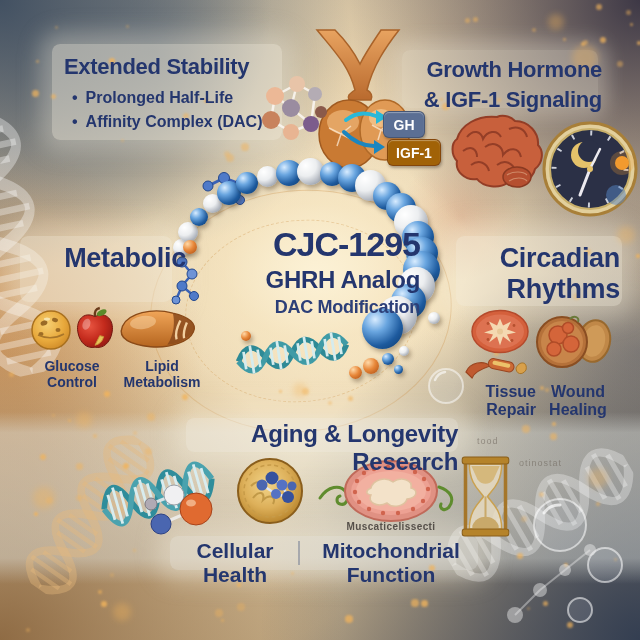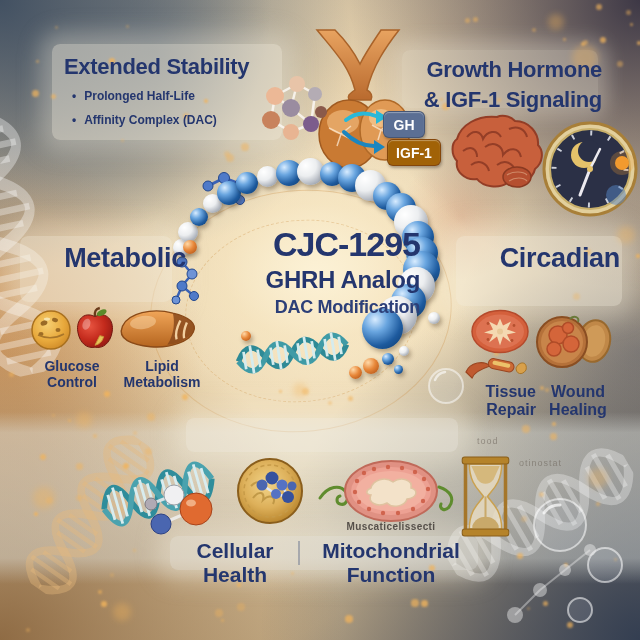--- a/index.html
+++ b/index.html
@@ -21,21 +21,21 @@
   .band{position:absolute;left:0;top:412px;width:640px;height:172px;z-index:1;
     background:linear-gradient(180deg, rgba(228,232,228,0) 0%, rgba(228,232,228,.42) 12%, rgba(226,230,226,.42) 85%, rgba(226,230,226,0) 100%);}
   .fh{position:absolute;z-index:1;pointer-events:none;}
   .glow{position:absolute;left:150px;top:147px;width:330px;height:250px;border-radius:50%;z-index:1;
     background:radial-gradient(closest-side, rgba(252,242,214,.9), rgba(248,230,190,.45) 55%, rgba(248,230,190,0) 100%);}
   .ring-line{position:absolute;border:1px solid rgba(201,140,62,.3);border-radius:50%;z-index:1;transform:rotate(-6deg);}
   .panel{position:absolute;background:rgba(244,238,222,.5);border-radius:8px;z-index:2;
     box-shadow:0 0 22px 12px rgba(244,238,222,.35);}
   .h{position:absolute;z-index:5;color:#24366e;font-weight:700;letter-spacing:-.3px;line-height:1.15;}
   .hc{text-align:right;}
-  .bullet{position:absolute;z-index:5;color:#24366e;font-weight:700;font-size:12px;}
+  .bullet{position:absolute;z-index:5;color:#24366e;font-weight:700;font-size:16px;}
   .bullet::before{content:"•";margin-right:8px;}
   .badge{position:absolute;z-index:5;color:#fff;font-weight:700;font-size:14px;
     display:flex;align-items:center;justify-content:center;border-radius:6px;
     box-shadow:inset 0 1px 1px rgba(255,255,255,.35), 1px 2px 3px rgba(40,30,20,.35);}
   .lab{position:absolute;z-index:5;color:#24366e;font-weight:700;text-align:center;}
   .caption{position:absolute;z-index:5;color:#56504a;font-weight:700;font-size:10px;
     text-align:center;letter-spacing:.4px;}
   .faint{position:absolute;z-index:5;color:#6a6258;font-size:9px;opacity:.55;letter-spacing:1px;}
   .divider{position:absolute;width:2px;height:24px;background:rgba(120,130,150,.55);z-index:5;}
   .bead{position:absolute;border-radius:50%;box-shadow:2px 3px 4px rgba(60,40,20,.35);z-index:4;}
@@ -265,20 +265,21 @@
     <path d="M62 8 C80 12 88 20 84 28 C78 36 66 42 56 42 C64 30 64 16 62 8 Z" fill="#8a4a1c" opacity=".85"></path>
     <path d="M70 16 C66 24 64 30 66 36 M77 18 C74 25 73 30 74 35" stroke="#f2d0a0" stroke-width="2.5" fill="none"></path>
     <ellipse cx="30" cy="18" rx="14" ry="7" fill="rgba(255,230,190,.4)" transform="rotate(-8 30 18)"></ellipse>
   </svg>
   <div class="lab" style="left:24px;top:358px;width:96px;font-size:14px;">Glucose Control</div>
   <div class="lab" style="left:112px;top:358px;width:100px;font-size:14px;">Lipid Metabolism</div>
 
   <div class="panel" style="left:456px;top:236px;width:166px;height:70px;"></div>
   <div class="h hc" style="left:458px;top:243px;width:162px;font-size:27px;">
     <div>Circadian</div>
+    <div>Rhythms</div>
   </div>
   <svg class="abs" style="left:470px;top:308px;z-index:3;" width="60" height="47" viewBox="0 0 60 46">
     <ellipse cx="30" cy="23" rx="28" ry="21" fill="#d4603c" stroke="#b54a2c" stroke-width="1.5"></ellipse>
     <ellipse cx="30" cy="23" rx="24" ry="17" fill="#dd7251"></ellipse>
     <path d="M30 10 L33 17 L41 13 L37 21 L46 24 L37 26 L41 34 L33 28 L30 37 L27 28 L19 34 L23 26 L14 24 L23 21 L19 13 L27 17 Z" fill="#f4ddb6" opacity=".95"></path>
     <circle cx="30" cy="23" r="3" fill="#e8c898"></circle>
     <circle cx="18" cy="15" r="1.4" fill="#b5502f"></circle>
       <circle cx="44" cy="17" r="1.4" fill="#b5502f"></circle>
     <circle cx="42" cy="32" r="1.4" fill="#b5502f"></circle>
       <circle cx="18" cy="31" r="1.4" fill="#b5502f"></circle>
@@ -301,20 +302,21 @@
     <circle cx="26" cy="22" r="9" fill="#d4653a" stroke="#b04c28" stroke-width="1.5"></circle>
     <circle cx="39" cy="31" r="8" fill="#d4653a" stroke="#b04c28" stroke-width="1.5"></circle>
     <circle cx="22" cy="36" r="7" fill="#d4653a" stroke="#b04c28" stroke-width="1.5"></circle>
     <circle cx="36" cy="15" r="5.5" fill="#d4653a" stroke="#b04c28" stroke-width="1.5"></circle>
     <path d="M38 6 C42 2 48 4 46 9" stroke="#6a7a3a" stroke-width="2" fill="none"></path>
   </svg>
   <div class="lab" style="left:448px;top:383px;width:88px;font-size:16px;text-align:right;">Tissue Repair</div>
   <div class="lab" style="left:530px;top:383px;width:96px;font-size:16px;">Wound Healing</div>
 
   <div class="panel" style="left:186px;top:418px;width:272px;height:34px;background:rgba(244,240,228,.45);"></div>
+  <div class="h hc" style="left:186px;top:420px;width:272px;font-size:24px;">Aging &amp; Longevity Research</div>
 
   <svg class="abs" style="left:102px;top:452px;z-index:3;transform:rotate(-16deg);" width="112" height="84" viewBox="0 0 120 90">
     <path d="M0 45 Q15 5 30 45 T60 45 T90 45 T120 45" fill="none" stroke="#2f8d9b" stroke-width="6"></path>
     <path d="M0 45 Q15 85 30 45 T60 45 T90 45 T120 45" fill="none" stroke="#4aa2ae" stroke-width="6"></path>
     <g stroke="#d8ecef" stroke-width="3">
       <line x1="15" y1="25" x2="15" y2="65"></line>
         <line x1="8" y1="31" x2="8" y2="59"></line>
         <line x1="22" y1="31" x2="22" y2="59"></line>
       <line x1="45" y1="25" x2="45" y2="65"></line>
         <line x1="38" y1="31" x2="38" y2="59"></line>

